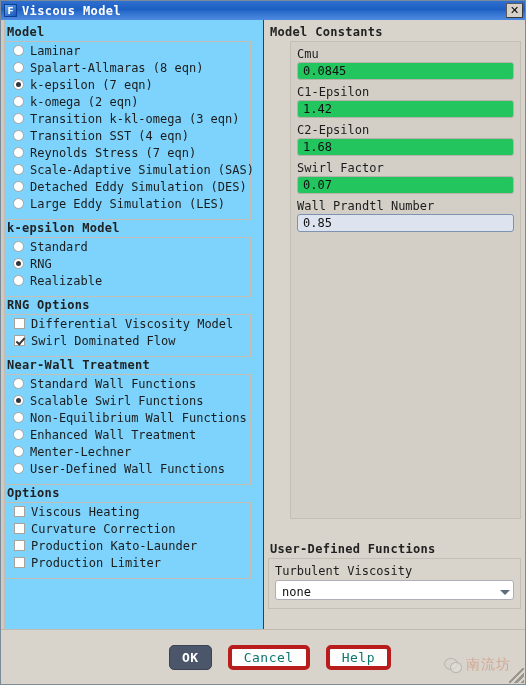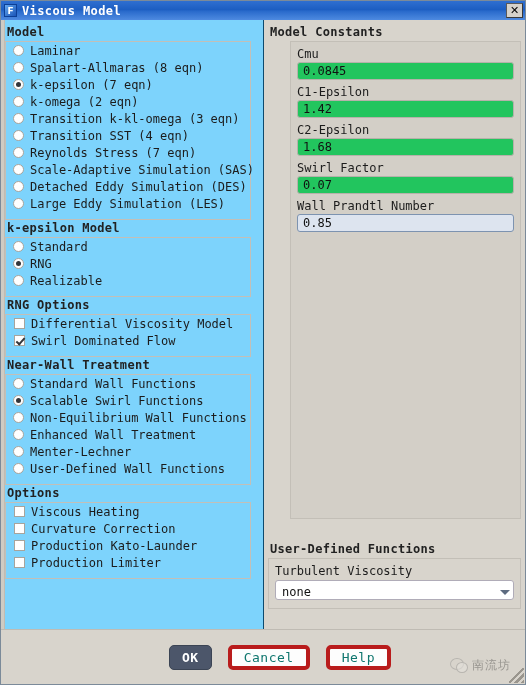--- a/index.html
+++ b/index.html
@@ -212,21 +212,21 @@
     width:12px;height:10px;border-radius:50%;
     border:1.4px solid #6f6f6f;
   }
   .wm-icon::after{
     content:"";position:absolute;left:6px;top:5px;
     width:10px;height:9px;border-radius:50%;
     border:1.4px solid #6f6f6f;background:rgba(255,255,255,.6);
   }
   .wm-text{
     font-family:Liberation Serif, serif;
-    font-size:12px;color:#000000;letter-spacing:1px;
+    font-size:14px;color:#c2410c;letter-spacing:1px;
   }
   .grip{
     position:absolute;right:1px;bottom:1px;
     width:15px;height:15px;
     background:
       linear-gradient(135deg,transparent 45%,#9a968e 45%,#9a968e 56%,transparent 56%),
       linear-gradient(135deg,transparent 66%,#9a968e 66%,#9a968e 77%,transparent 77%),
       linear-gradient(135deg,transparent 87%,#9a968e 87%,#9a968e 98%,transparent 98%);
     pointer-events:none;
   }

